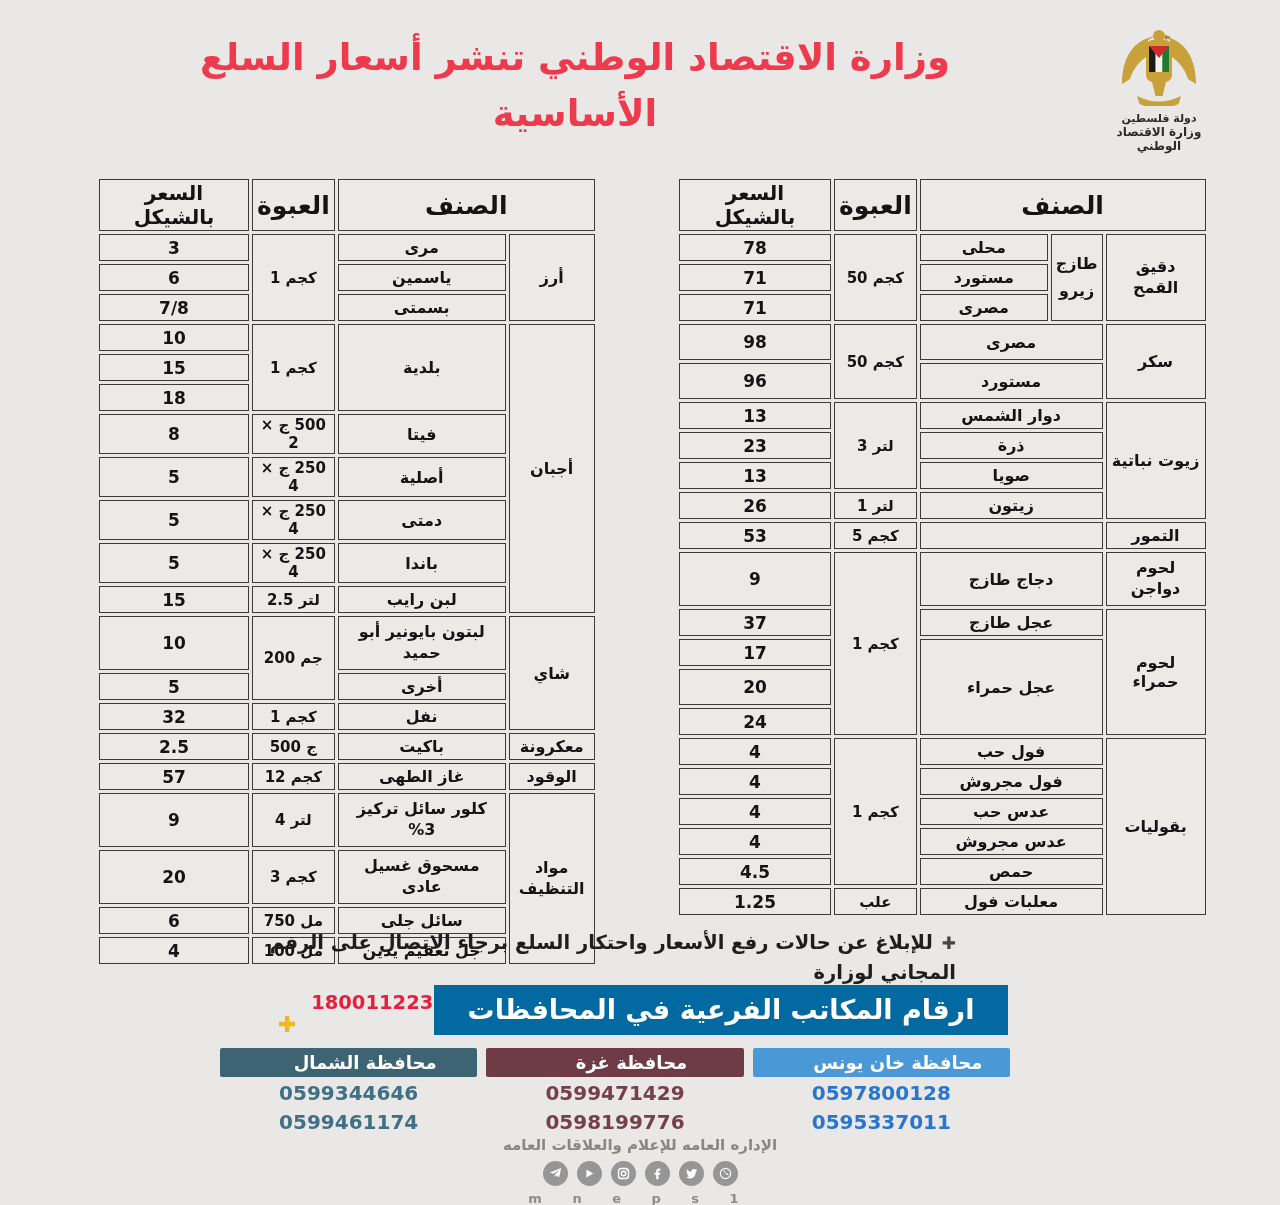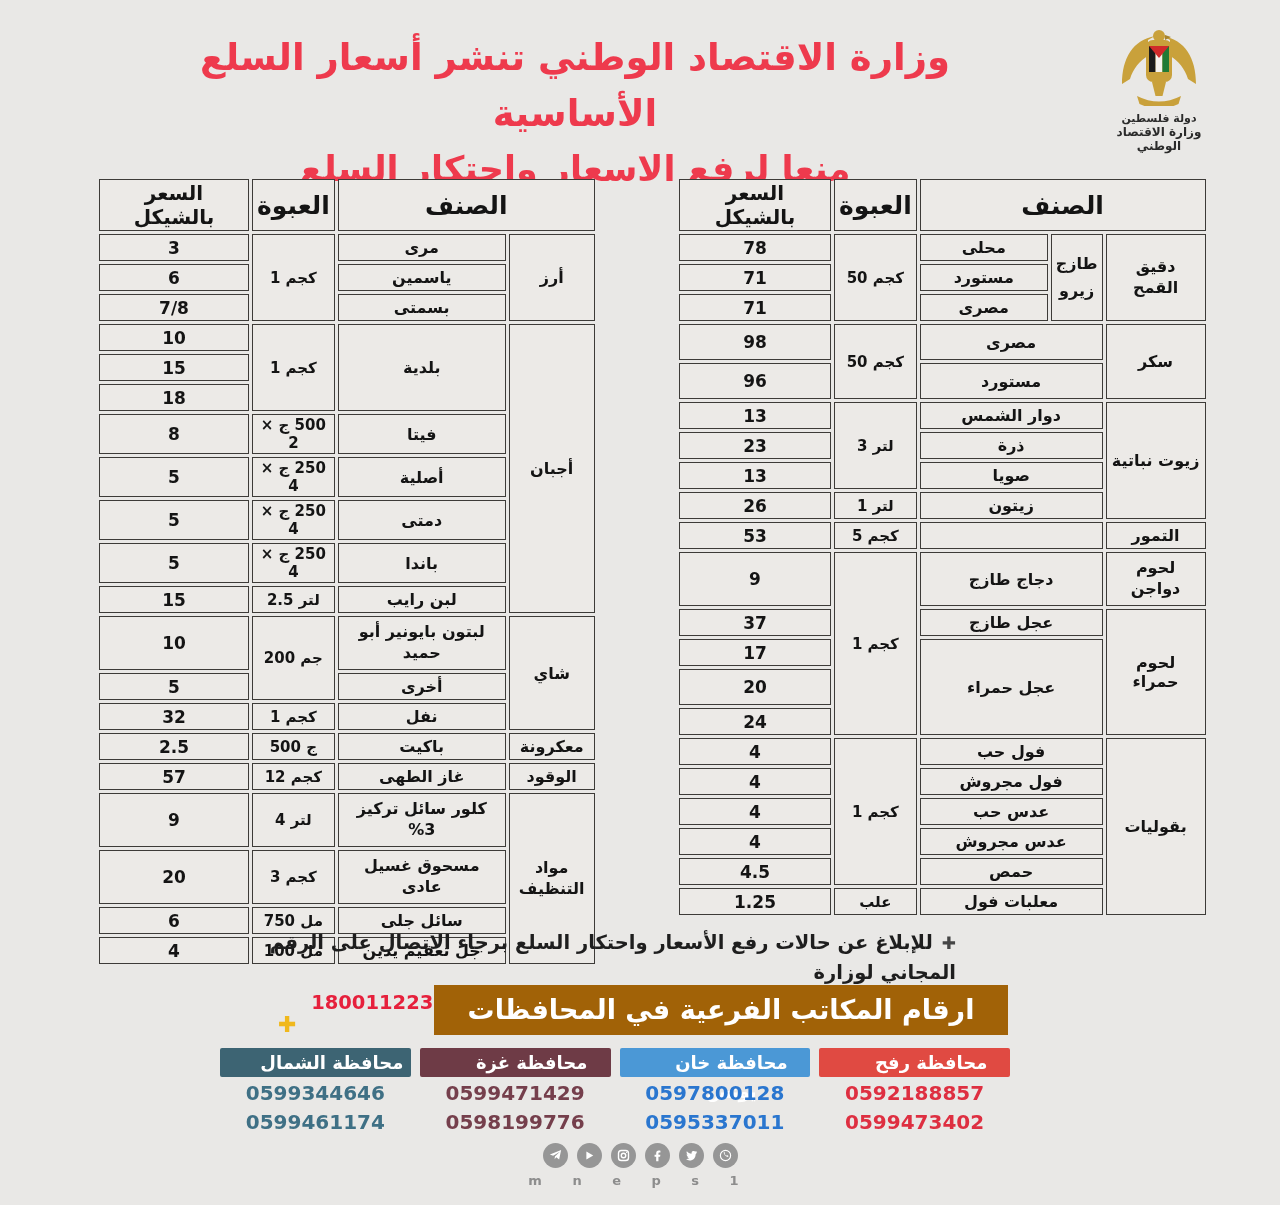--- a/index.html
+++ b/index.html
@@ -33,21 +33,21 @@
   td.subcat span{display:block;line-height:1.25;margin:7px 0;}
   .ltrspan{direction:ltr;unicode-bidi:embed;}
 
   
   .notice{position:absolute;left:268px;top:928px;width:688px;direction:rtl;text-align:right;
      font-weight:bold;color:#1e1e1e;font-size:19.5px;line-height:30px;}
   .notice .bullet{color:#454545;font-size:17px;margin-left:9px;}
   .notice .red{color:#e6203c;}
 
   
-  .banner{position:absolute;left:434px;top:985px;width:574px;height:50px;background:#a16207;
+  .banner{position:absolute;left:434px;top:985px;width:574px;height:50px;background:#0369a1;
      color:#fff;font-weight:bold;font-size:27px;line-height:50px;text-align:center;direction:rtl;}
   .decor-plus{position:absolute;left:278px;top:1012px;color:#f0b81c;font-size:22px;font-weight:bold;}
 
   
   .offices{position:absolute;left:220px;top:1048px;width:790px;display:flex;flex-direction:row-reverse;gap:9px;direction:ltr;}
   .office{flex:1;text-align:center;}
   .office .oh{height:29px;line-height:29px;color:#fff;font-weight:bold;font-size:18px;border-radius:2px;padding-left:33px;}
   .office .num{font-size:20px;font-weight:bold;line-height:25px;margin-top:4px;direction:ltr;}
   .c-rafah .oh{background:#e04a42;} .c-rafah .num{color:#de2f41;}
   .c-khan .oh{background:#4b98d6;} .c-khan .num{color:#2a76cf;}
@@ -64,21 +64,20 @@
   .ficons svg{width:15px;height:15px;}
   .handle{margin-top:5px;font-size:13px;font-weight:bold;color:#8d8d8d;letter-spacing:13px;direction:ltr;}
 </style>
 </head>
 <body>
 
 <div id="page">
 
   <div class="title">
     <div class="t1">وزارة الاقتصاد الوطني تنشر أسعار السلع الأساسية</div>
-    <div class="t2">منعا لرفع الاسعار واحتكار السلع</div>
   </div>
 
   <div class="logo">
     <svg width="120" height="80" viewBox="0 0 120 80">
       <path d="M56 10 C34 14 23 32 23 58 L31 53 C34 43 41 34 49 30 L49 14 Z" fill="#c9a13b"></path>
       <path d="M64 10 C86 14 97 32 97 58 L89 53 C86 43 79 34 71 30 L71 14 Z" fill="#c9a13b"></path>
       <circle cx="60" cy="10" r="6" fill="#c9a13b"></circle>
       <path d="M66 9 l6 2 -6 3 z" fill="#a8842e"></path>
       <rect x="47" y="14" width="26" height="42" rx="7" fill="#c9a13b"></rect>
       <rect x="50" y="20" width="6.6" height="26" fill="#1b1b1b"></rect>
@@ -345,43 +344,39 @@
 
   <div class="notice">
     <div><span class="bullet">✚</span><span>للإبلاغ عن حالات رفع الأسعار واحتكار السلع برجاء الاتصال على الرقم المجاني لوزارة</span></div>
     <div><span>الاقتصاد الوطني الاتصال على</span> <span class="red">الرقم المجاني للوزارة 1800112233</span></div>
   </div>
 
   <div class="banner">ارقام المكاتب الفرعية في المحافظات</div>
   <div class="decor-plus">✚</div>
 
   <div class="offices">
-    <div class="office c-rafah">
-      <div class="oh">محافظة رفح</div>
-      <div class="num">0592188857</div>
-      <div class="num">0599473402</div>
-    </div>
     <div class="office c-khan">
       <div class="oh">محافظة خان يونس</div>
       <div class="num">0597800128</div>
       <div class="num">0595337011</div>
     </div>
     <div class="office c-gaza">
       <div class="oh">محافظة غزة</div>
       <div class="num">0599471429</div>
       <div class="num">0598199776</div>
     </div>
     <div class="office c-shamal">
       <div class="oh">محافظة الشمال</div>
       <div class="num">0599344646</div>
       <div class="num">0599461174</div>
     </div>
   </div>
 
   <div class="footer">
+    <div class="dept">الإداره العامه للإعلام والعلاقات العامه</div>
     <div class="ficons">
       <span class="circ">
         <svg viewBox="0 0 24 24" fill="#fff">
             <path d="M21 3 3 10.5l5.2 1.9L19 6l-8 7.5-.4 4.3 2.6-2.9 4.6 3.4z"></path>
           </svg>
       </span>
       <span class="circ">
         <svg viewBox="0 0 24 24" fill="#fff">
             <path d="M7 5.5v13l11-6.5z"></path>
           </svg>

